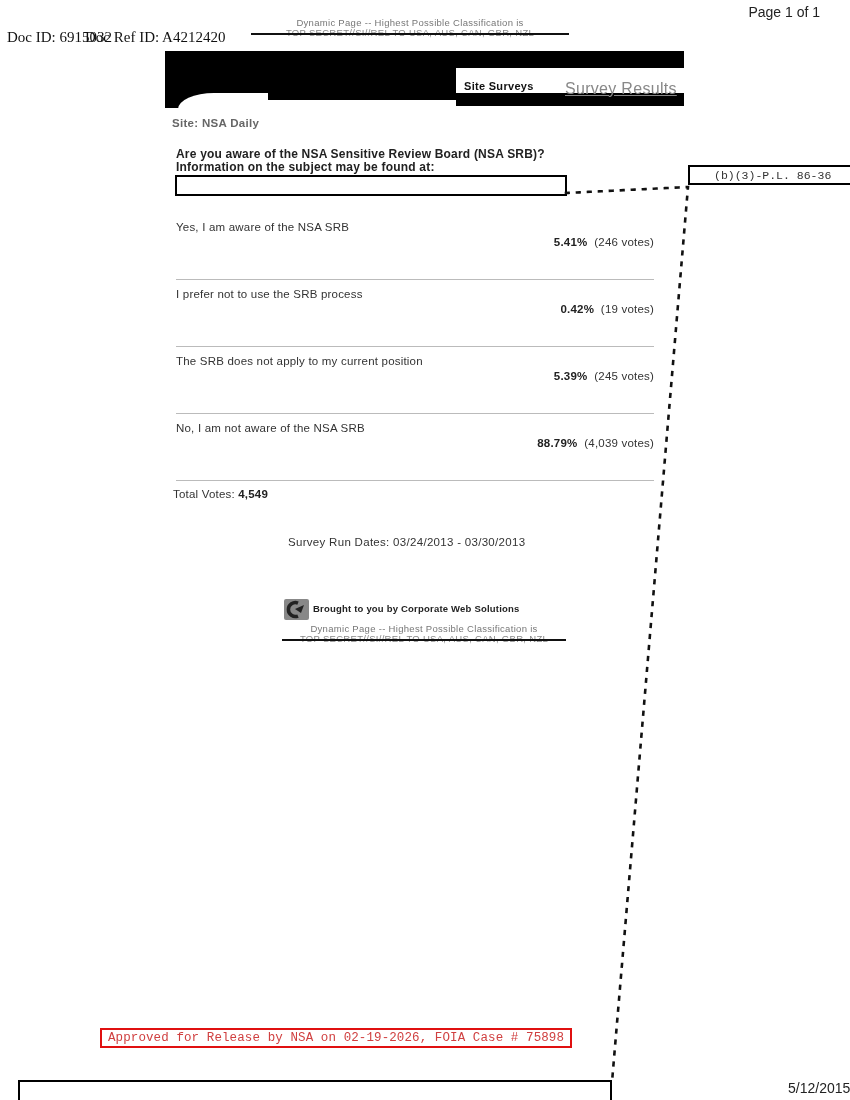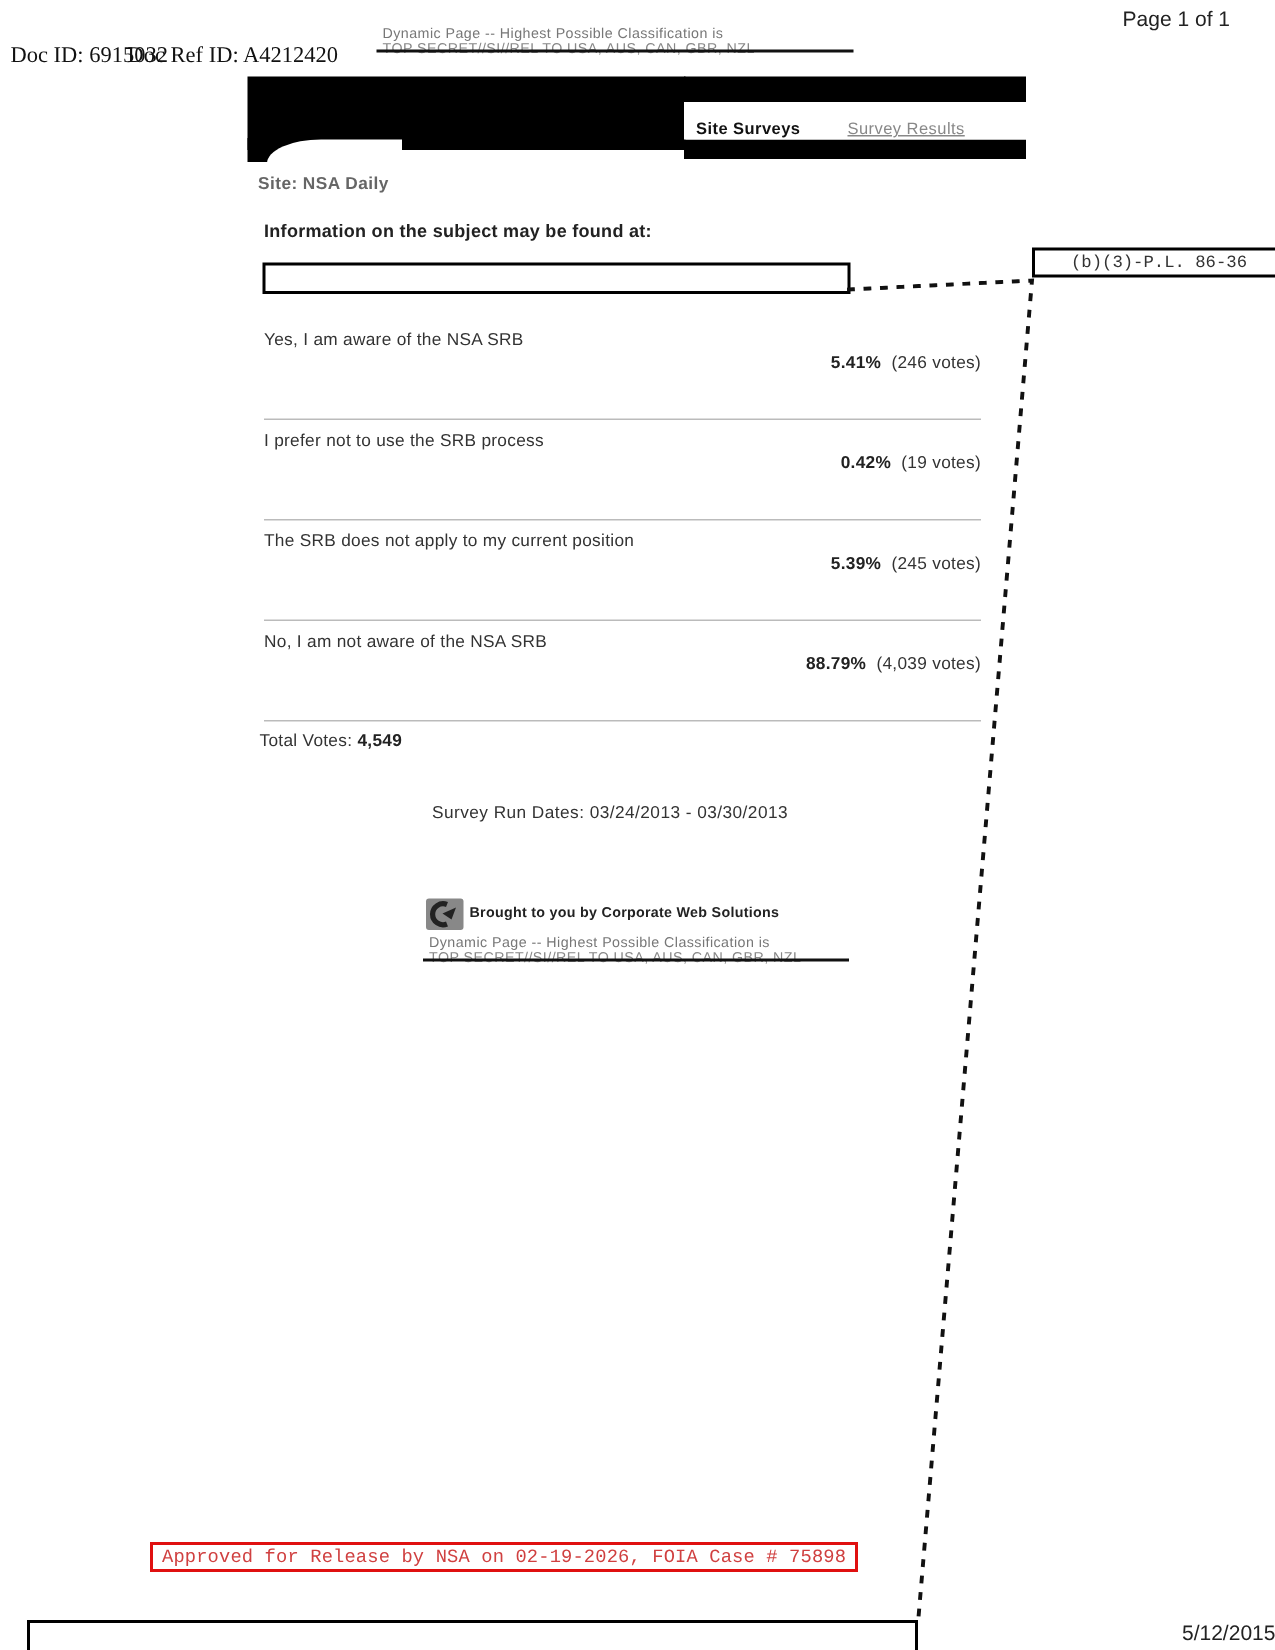--- a/index.html
+++ b/index.html
@@ -5,34 +5,34 @@
   html, body { margin: 0; padding: 0; background: #fff; }
   body { width: 850px; height: 1100px; position: relative; overflow: hidden; font-family: "Liberation Sans", sans-serif; color: #222; }
   .abs { position: absolute; }
   .serif { font-family: "Liberation Serif", serif; }
   .mono { font-family: "Liberation Mono", monospace; }
 
   #page-num { right: 30px; top: 4px; font-size: 14px; color: #222; text-align: center; }
   #doc-id { left: 7px; top: 29px; font-size: 15px; color: #111; }
   #doc-ref { left: 85px; top: 29px; font-size: 15px; color: #111; }
 
-  .class-stamp { text-align: left; color: #777; font-size: 9.5px; line-height: 10px; letter-spacing: 0.3px; }
+  .class-stamp { text-align: center; color: #777; font-size: 9.5px; line-height: 10px; letter-spacing: 0.3px; }
   .class-stamp .line2 { position: relative; color: #888; }
   .class-stamp .strike { position: absolute; left: -4px; right: -4px; top: 5px; height: 2px; background: #111; }
   #stamp-top { left: 255px; top: 18px; width: 310px; }
 
   
   #hdr-left { left: 165px; top: 51px; width: 292px; height: 49px; background: #000; }
   #hdr-curve { left: 165px; top: 92px; width: 42px; height: 16px; background: #000; }
   #hdr-curve-white { left: 178px; top: 93px; width: 90px; height: 40px; background: #fff; border-top-left-radius: 36px 16px; }
   #hdr-right-top { left: 456px; top: 51px; width: 228px; height: 17px; background: #000; }
   #hdr-right-bot { left: 456px; top: 93px; width: 228px; height: 13px; background: #000; }
   #hdr-gap { left: 456px; top: 68px; width: 228px; height: 25px; background: #fff; }
   #nav-site-surveys { left: 464px; top: 80px; font-size: 11px; font-weight: bold; color: #111; letter-spacing: 0.3px; }
-  #nav-survey-results { left: 565px; top: 80px; font-size: 11px; color: #888; text-decoration: underline; letter-spacing: 0.3px; }
+  #nav-survey-results { left: 565px; top: 80px; font-size: 16px; color: #888; text-decoration: underline; letter-spacing: 0.3px; }
 
   #site-label { left: 172px; top: 117px; font-size: 11.5px; font-weight: bold; color: #666; letter-spacing: 0.3px; }
   #question { left: 176px; top: 148px; font-size: 12px; font-weight: bold; color: #222; line-height: 13px; letter-spacing: 0.2px; }
 
   #redact-link { left: 175px; top: 175px; width: 388px; height: 17px; border: 2px solid #000; background: #fff; }
   #exemption-box { left: 688px; top: 165px; width: 182px; height: 20px; border: 2px solid #000; box-sizing: border-box; font-size: 11.5px; color: #333; padding: 2px 0 0 24px; white-space: nowrap; }
 
   .answer { position: absolute; left: 176px; width: 478px; }
   .answer .label { position: absolute; left: 0; top: 0; font-size: 11.5px; color: #333; letter-spacing: 0.2px; white-space: nowrap; }
   .answer .result { position: absolute; right: 0; top: 15px; font-size: 11.5px; color: #333; white-space: nowrap; letter-spacing: 0.2px; }
@@ -73,20 +73,21 @@
 <div id="hdr-curve" class="abs"></div>
 <div id="hdr-curve-white" class="abs"></div>
 <div id="hdr-right-top" class="abs"></div>
 <div id="hdr-right-bot" class="abs"></div>
 <div id="hdr-gap" class="abs"></div>
 <div id="nav-site-surveys" class="abs">Site Surveys</div>
 <div id="nav-survey-results" class="abs">Survey Results</div>
 
 <div id="site-label" class="abs">Site: NSA Daily</div>
 <div id="question" class="abs">
+  <div>Are you aware of the NSA Sensitive Review Board (NSA SRB)?</div>
   <div>Information on the subject may be found at:</div>
 </div>
 <div id="redact-link" class="abs"></div>
 <div id="exemption-box" class="abs mono">(b)(3)-P.L. 86-36</div>
 
 <div class="answer" style="top:221px;">
   <span class="label">Yes, I am aware of the NSA SRB</span>
   <span class="result"><span class="pct">5.41%</span>&nbsp; <span>(246 votes)</span></span>
   <div class="divider"></div>
 </div>

